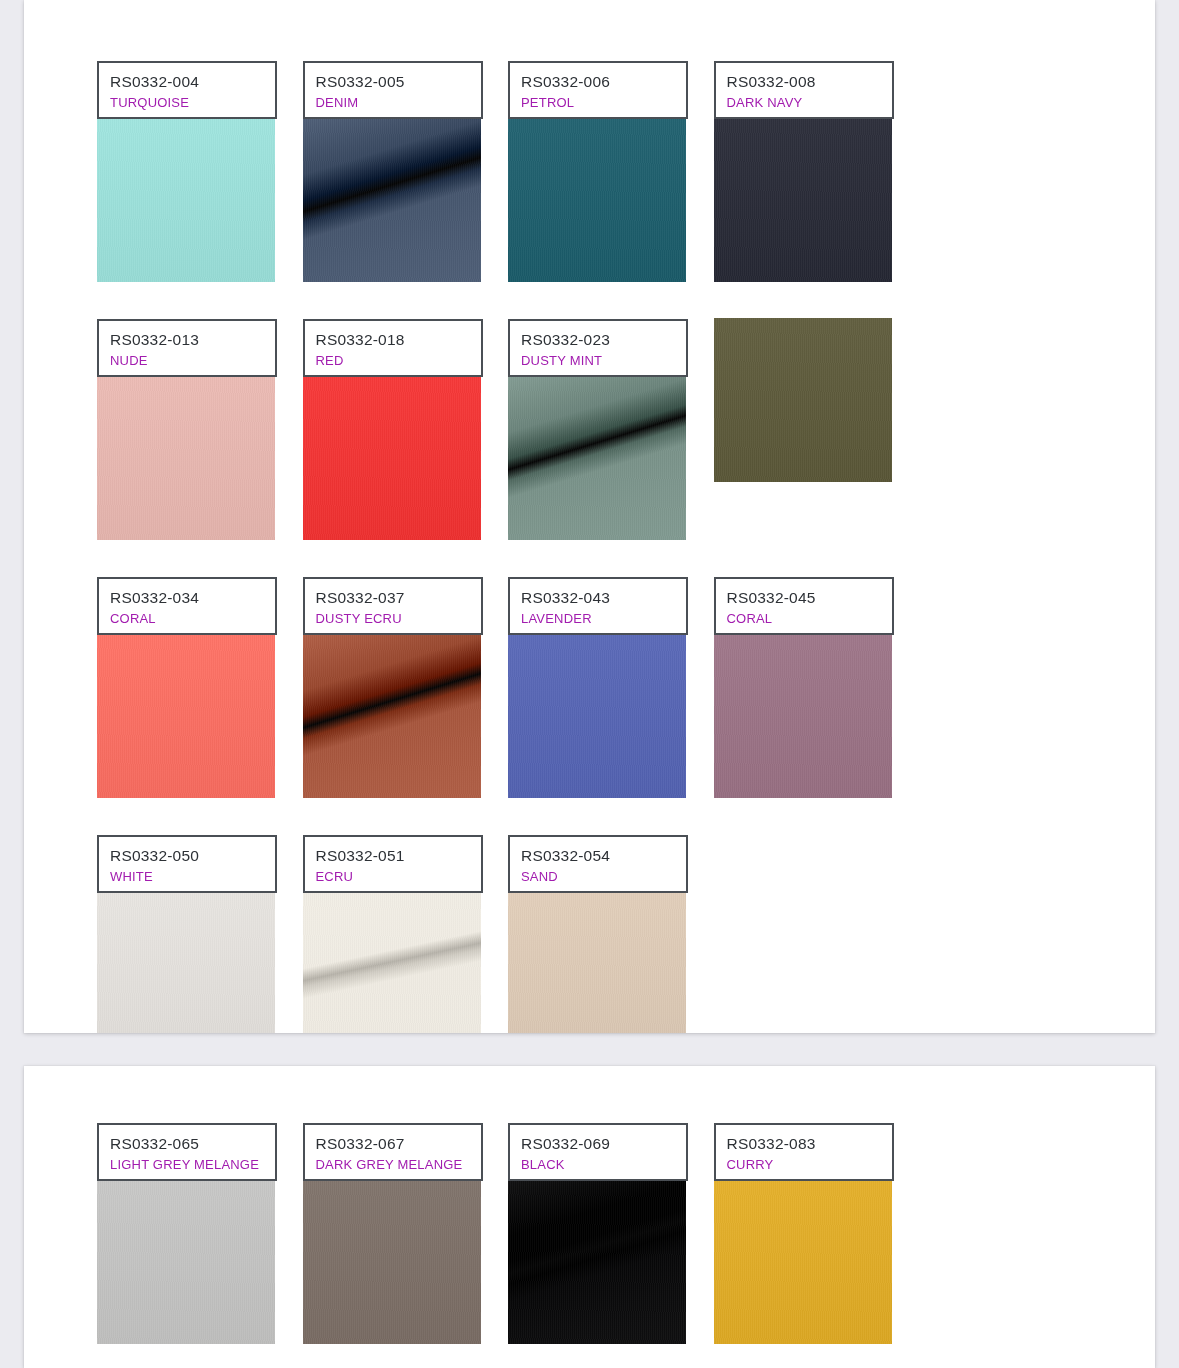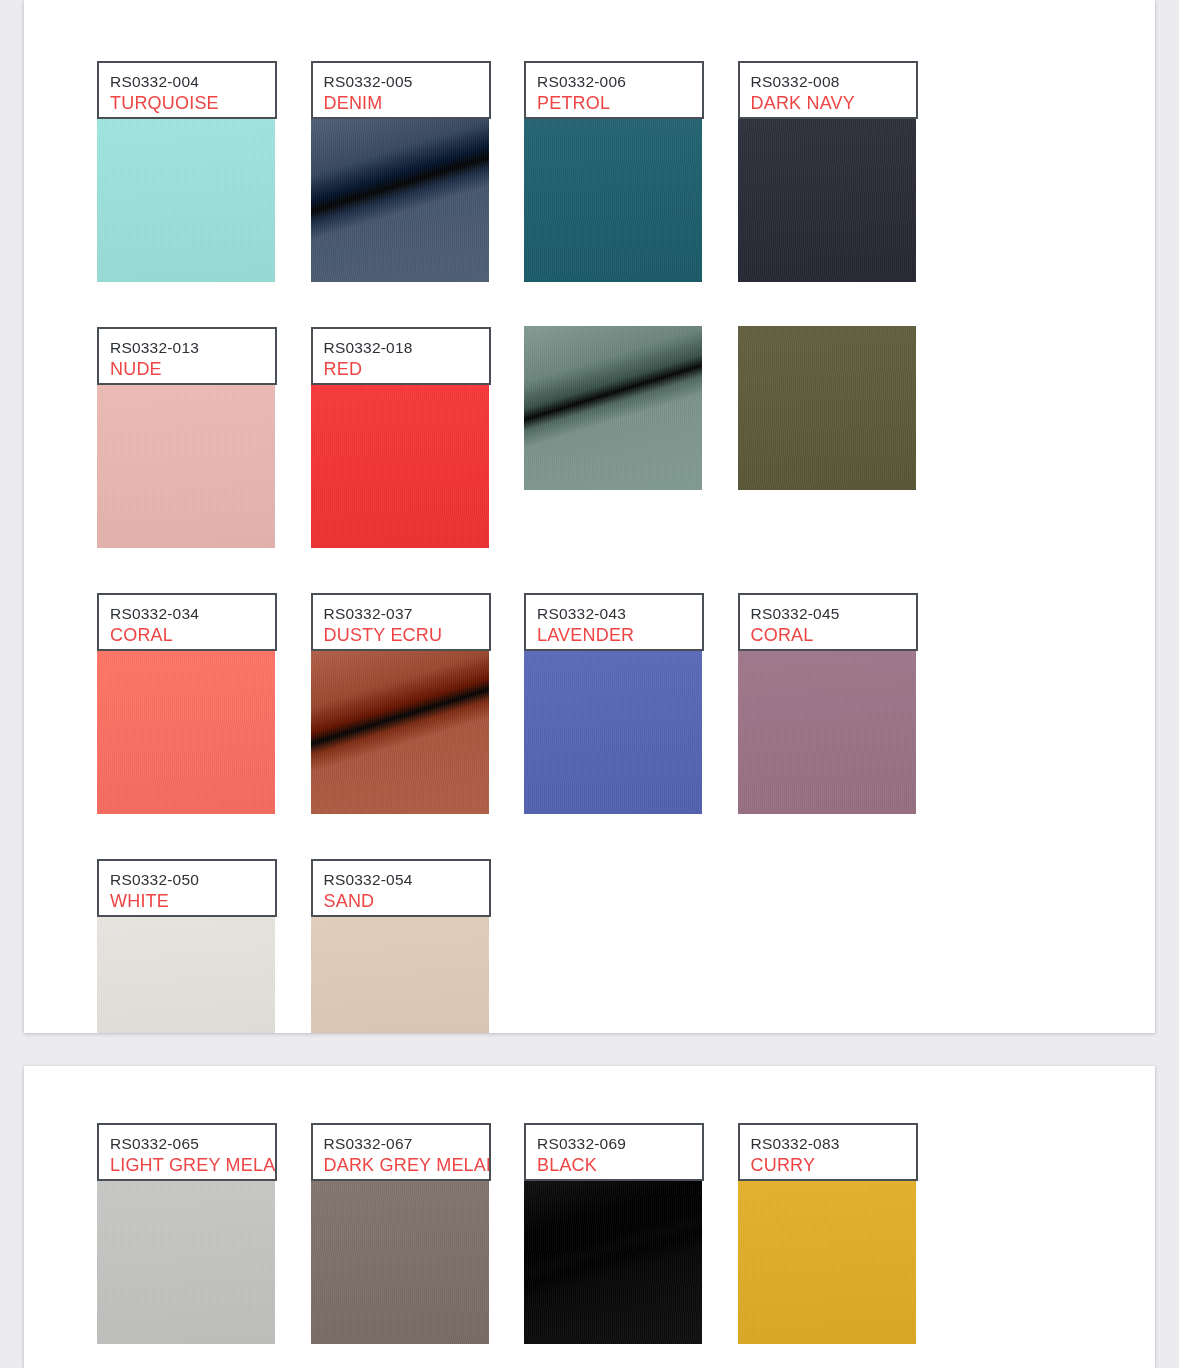--- a/index.html
+++ b/index.html
@@ -31,21 +31,21 @@
   .sheet-gap { height: 33px; }
   .sheet-2 { height: 302px; }
 
   .grid {
     position: absolute;
     left: 73px;
     top: 61px;
     width: 1010px;
     display: flex;
     flex-wrap: wrap;
-    gap: 16px;
+    gap: 8px;
   }
 
   .grid.second { top: 57px; }
 
   .swatch-cell {
     width: 197.5px;
     height: 250px;
     position: relative;
     box-sizing: border-box;
   }
@@ -63,23 +63,23 @@
     white-space: nowrap;
   }
 
   .label-code {
     font-size: 15.5px;
     line-height: 21px;
     color: #2d3136;
     letter-spacing: 0.2px;
   }
   .label-name {
-    font-size: 18px;
+    font-size: 13px;
     line-height: 22px;
-    color: #ef4444;
+    color: #a21caf;
     letter-spacing: 0.2px;
   }
 
   .swatch-img {
     position: relative;
     z-index: 1;
     margin-top: -1px;
     width: 178px;
     height: 164px;
     overflow: hidden;
@@ -158,20 +158,24 @@
           <div class="label-box">
             <div class="label-code">RS0332-018</div>
             <div class="label-name">RED</div>
           </div>
           <div class="swatch-img">
             <div class="fill" style="background: linear-gradient(175deg, rgb(247, 58, 58) 0%, rgb(242, 53, 53) 45%, rgb(236, 47, 47) 100%);"></div>
             <div class="fold" style="background: repeating-linear-gradient(92deg, rgba(255, 255, 255, 0.035) 0px, rgba(255, 255, 255, 0.035) 1px, rgba(0, 0, 0, 0.02) 1px, rgba(0, 0, 0, 0.02) 2px);"></div>
           </div>
         </div>
         <div class="swatch-cell">
+          <div class="label-box">
+            <div class="label-code">RS0332-023</div>
+            <div class="label-name">DUSTY MINT</div>
+          </div>
           <div class="swatch-img">
             <div class="fill" style="background: linear-gradient(163deg, rgb(131, 156, 147) 0%, rgb(107, 132, 123) 26%, rgb(55, 80, 71) 38%, rgb(5, 5, 5) 43%, rgb(79, 104, 95) 48%, rgb(121, 146, 137) 56%, rgb(125, 150, 141) 74%, rgb(129, 154, 145) 100%);"></div>
             <div class="fold" style="background: repeating-linear-gradient(92deg, rgba(255, 255, 255, 0.035) 0px, rgba(255, 255, 255, 0.035) 1px, rgba(0, 0, 0, 0.02) 1px, rgba(0, 0, 0, 0.02) 2px);"></div>
           </div>
         </div>
         <div class="swatch-cell">
           <div class="swatch-img">
             <div class="fill" style="background: linear-gradient(175deg, rgb(99, 96, 65) 0%, rgb(94, 91, 60) 45%, rgb(88, 85, 54) 100%);"></div>
             <div class="fold" style="background: repeating-linear-gradient(92deg, rgba(255, 255, 255, 0.035) 0px, rgba(255, 255, 255, 0.035) 1px, rgba(0, 0, 0, 0.02) 1px, rgba(0, 0, 0, 0.02) 2px);"></div>
           </div>
@@ -221,20 +225,30 @@
             <div class="label-code">RS0332-050</div>
             <div class="label-name">WHITE</div>
           </div>
           <div class="swatch-img">
             <div class="fill" style="background: linear-gradient(175deg, rgb(232, 229, 225) 0%, rgb(227, 224, 220) 45%, rgb(221, 218, 214) 100%);"></div>
             <div class="fold" style="background: repeating-linear-gradient(92deg, rgba(255, 255, 255, 0.035) 0px, rgba(255, 255, 255, 0.035) 1px, rgba(0, 0, 0, 0.02) 1px, rgba(0, 0, 0, 0.02) 2px);"></div>
           </div>
         </div>
         <div class="swatch-cell">
           <div class="label-box">
+            <div class="label-code">RS0332-051</div>
+            <div class="label-name">ECRU</div>
+          </div>
+          <div class="swatch-img">
+            <div class="fill" style="background: linear-gradient(168deg, rgb(242, 238, 229) 0%, rgb(240, 236, 227) 38%, rgb(183, 179, 170) 44%, rgb(208, 204, 195) 47%, rgb(239, 235, 226) 53%, rgb(238, 234, 225) 100%);"></div>
+            <div class="fold" style="background: repeating-linear-gradient(92deg, rgba(255, 255, 255, 0.035) 0px, rgba(255, 255, 255, 0.035) 1px, rgba(0, 0, 0, 0.02) 1px, rgba(0, 0, 0, 0.02) 2px);"></div>
+          </div>
+        </div>
+        <div class="swatch-cell">
+          <div class="label-box">
             <div class="label-code">RS0332-054</div>
             <div class="label-name">SAND</div>
           </div>
           <div class="swatch-img">
             <div class="fill" style="background: linear-gradient(175deg, rgb(226, 207, 187) 0%, rgb(221, 202, 182) 45%, rgb(215, 196, 176) 100%);"></div>
             <div class="fold" style="background: repeating-linear-gradient(92deg, rgba(255, 255, 255, 0.035) 0px, rgba(255, 255, 255, 0.035) 1px, rgba(0, 0, 0, 0.02) 1px, rgba(0, 0, 0, 0.02) 2px);"></div>
           </div>
         </div>
       </div>
   </div>

